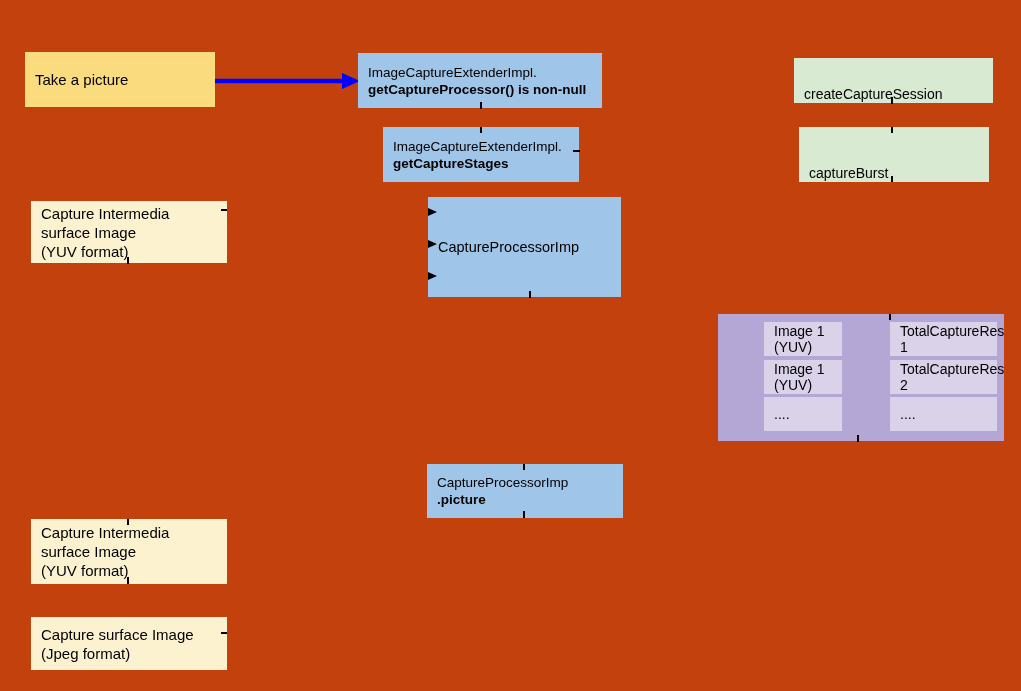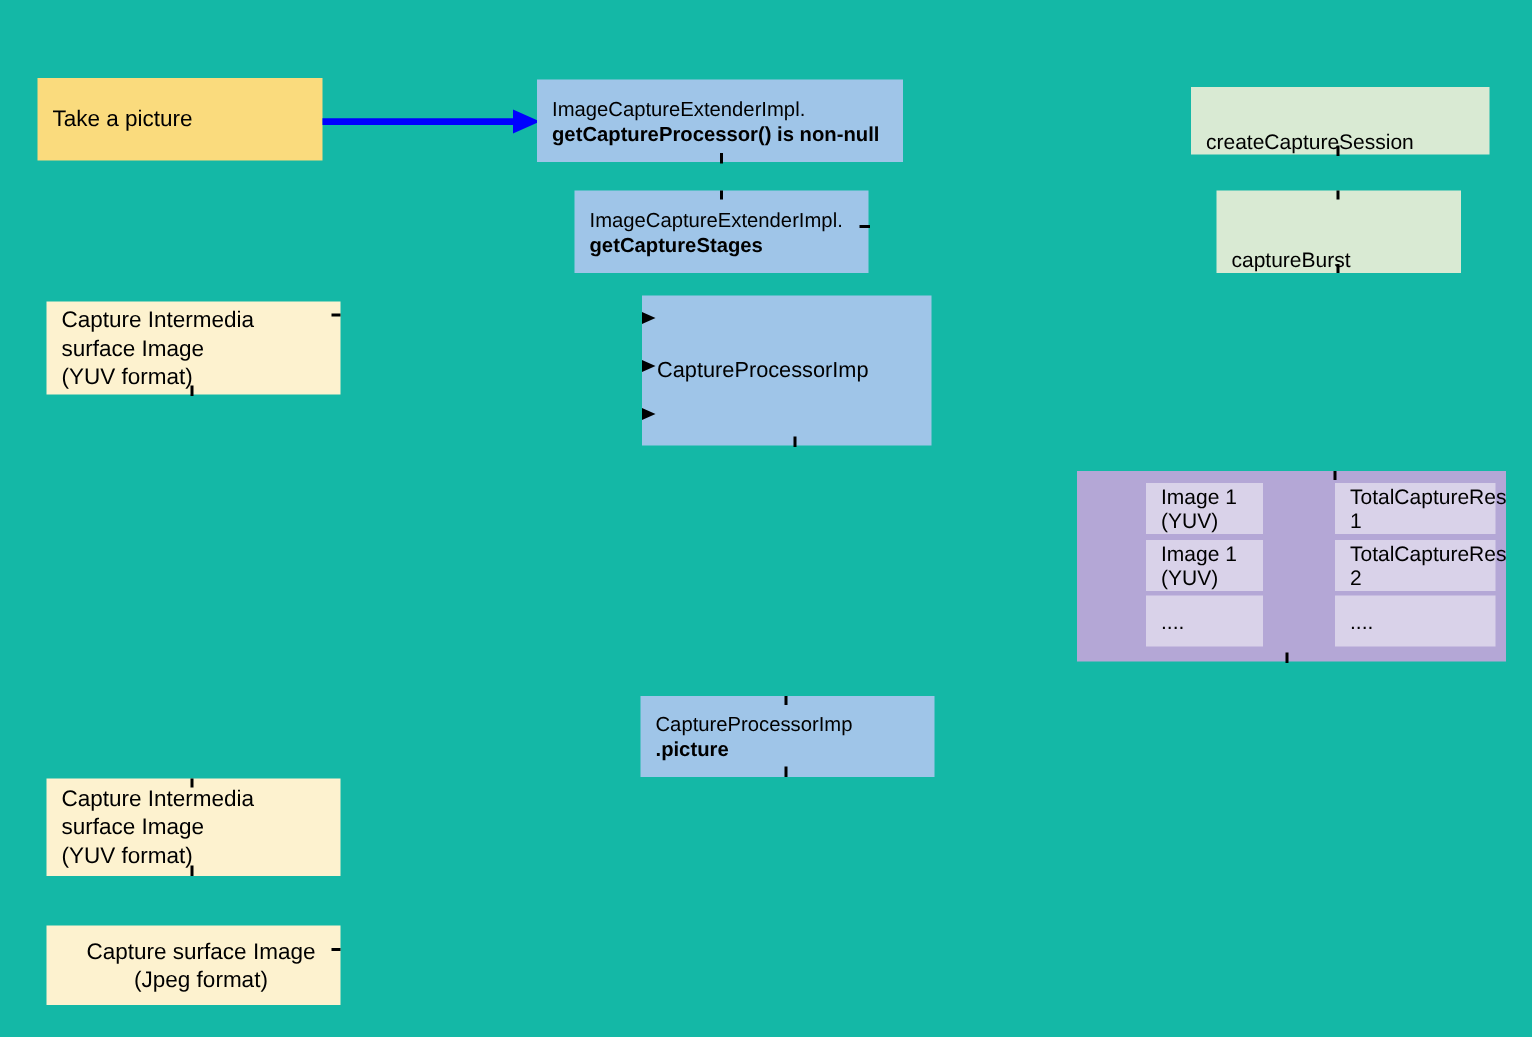--- a/index.html
+++ b/index.html
@@ -1,42 +1,42 @@
 <!DOCTYPE html>
 <html><head>
 <meta charset="utf-8">
 <style>
   html,body{margin:0;padding:0;background:#000;}
   #canvas{
-    position:relative;width:1021px;height:691px;background:#14b8a6;overflow:hidden;
+    position:relative;width:1021px;height:691px;background:#c2410c;overflow:hidden;
     font-family:"Liberation Sans",sans-serif;color:#000;
   }
   .node{
     position:absolute;display:flex;flex-direction:column;justify-content:center;
     box-sizing:border-box;padding-left:10px;line-height:1.25;
   }
   .yellow{background:#FADB7D;}
   .cream{background:#FDF2CF;}
   .blue{background:#9FC5E8;}
   .green{background:#D9EAD3;justify-content:flex-end;}
   .b{font-weight:700;}
   .fs15{font-size:15px;line-height:19px;}
   .fs14{font-size:14px;line-height:18px;}
   .fs135{font-size:13.5px;line-height:17px;}
   
   #take-picture{left:25px;top:52px;width:190px;height:55px;}
   #proc-nonnull{left:358px;top:53px;width:244px;height:55px;}
   #cap-stages{left:383px;top:127px;width:196px;height:55px;}
   #create-session{left:794px;top:58px;width:199px;height:45px;}
-  #capture-burst{left:799px;top:127px;width:163px;height:55px;margin-left:12px;}
+  #capture-burst{left:799px;top:127px;width:190px;height:55px;}
   #intermedia-top{left:31px;top:201px;width:196px;height:62px;}
   #cap-processor{left:428px;top:197px;width:193px;height:100px;font-size:14.5px;}
   #proc-process{left:427px;top:464px;width:196px;height:54px;}
   #intermedia-bottom{left:31px;top:519px;width:196px;height:65px;}
-  #surface-jpeg{left:31px;top:617px;width:196px;height:53px;text-align:center;}
+  #surface-jpeg{left:31px;top:617px;width:196px;height:53px;}
   
   #result-table{
     position:absolute;left:718px;top:314px;width:286px;height:127px;
     background:#B4A7D6;box-sizing:border-box;
     padding:8px 7px 10px 6px;
     display:grid;grid-template-columns:118px 147px;grid-auto-rows:34px;
     column-gap:8px;row-gap:3.5px;overflow:hidden;
   }
   .cell{
     background:#D9D2E9;display:flex;align-items:center;box-sizing:border-box;

